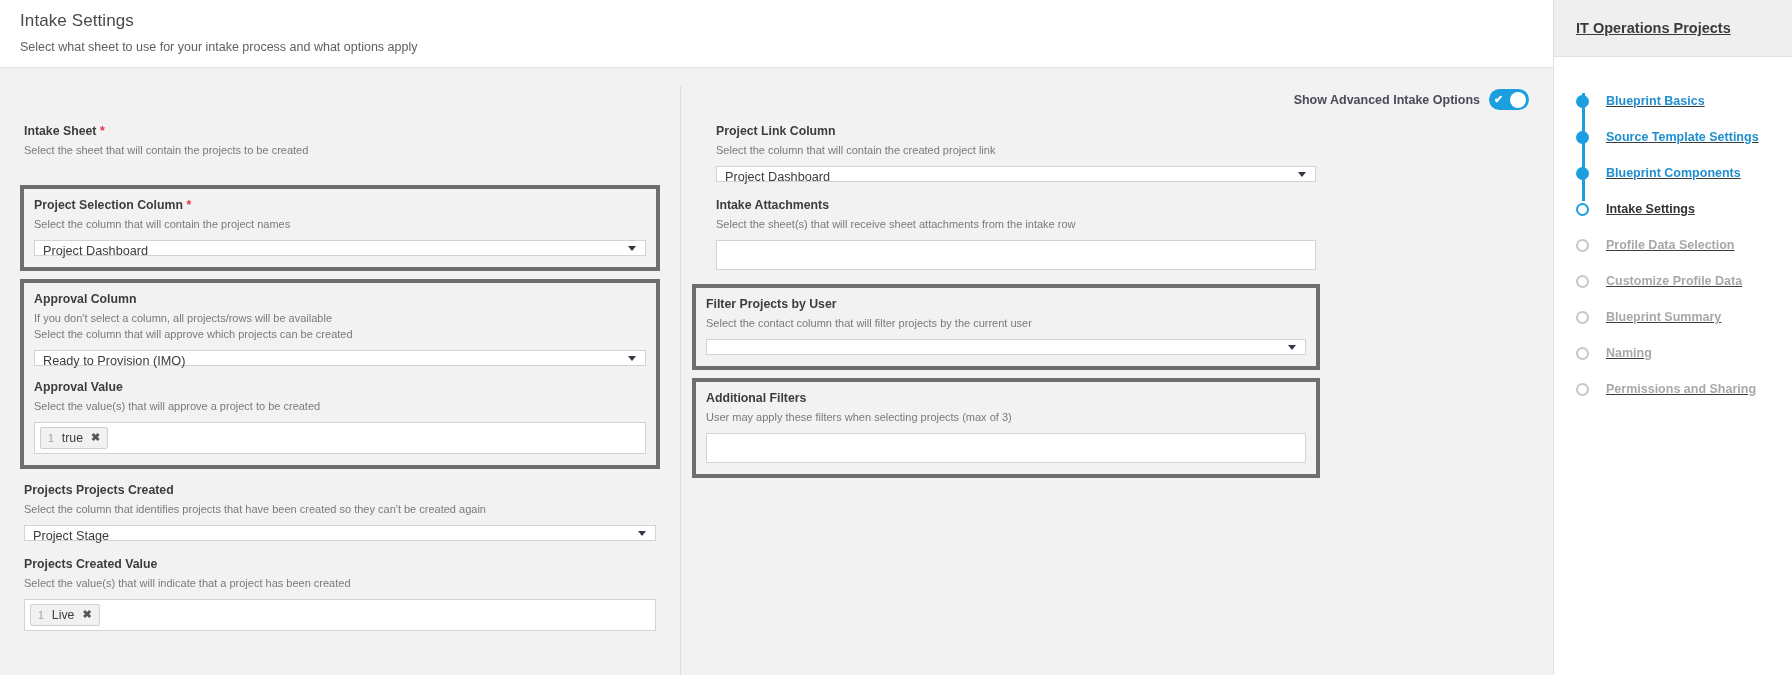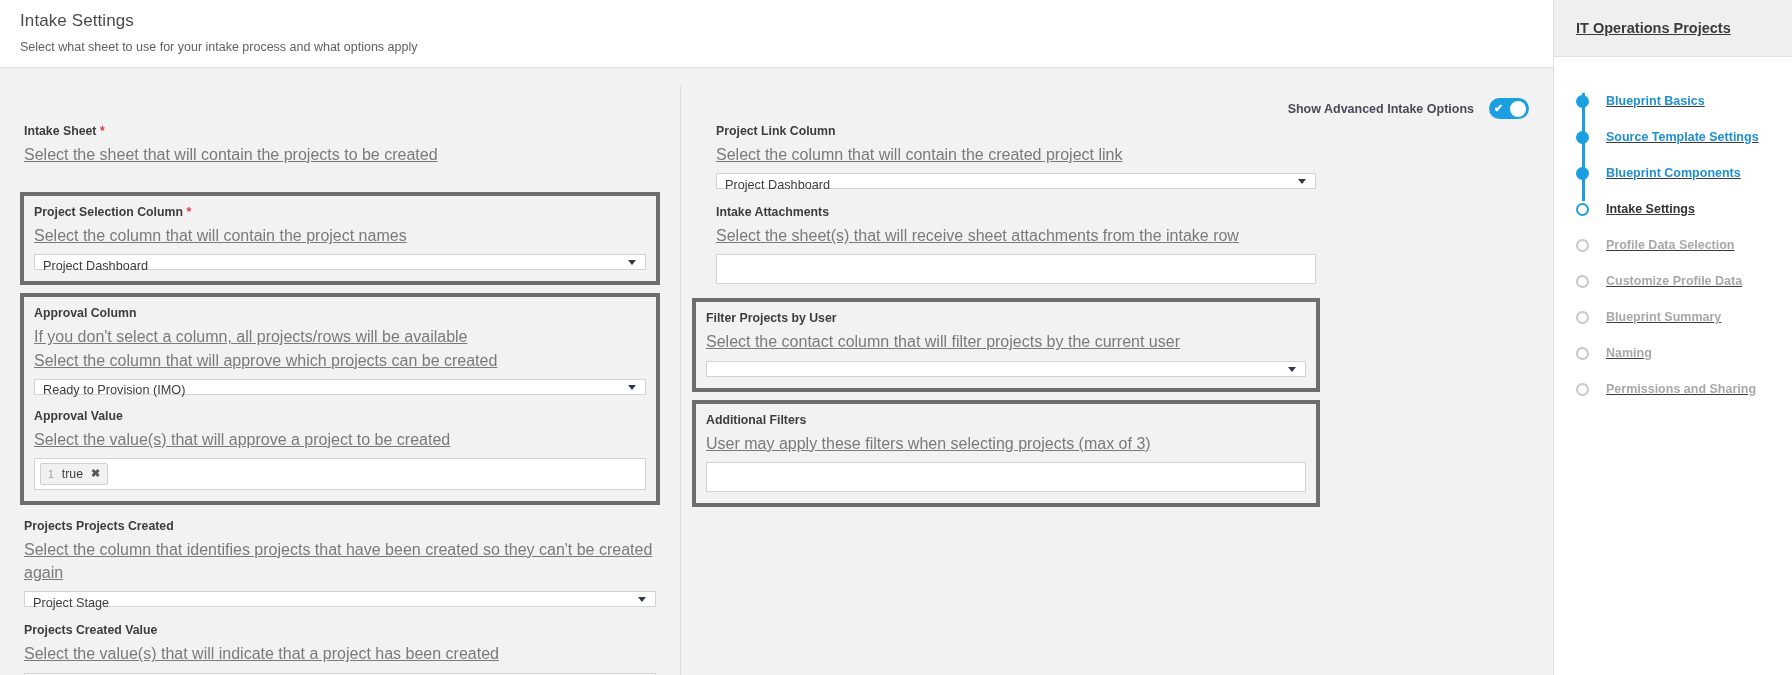--- a/index.html
+++ b/index.html
@@ -19,42 +19,42 @@
   .page-header {
     height: 68px; background: #ffffff; border-bottom: 1px solid #e2e2e2;
     padding: 11px 0 0 20px;
   }
   .page-title { font-size: 17px; font-weight: 400; color: #4a4a4a; letter-spacing: .1px; }
   .page-subtitle { font-size: 12.5px; color: #5f5f5f; margin-top: 9px; }
 
   .body-area { position: relative; height: 607px; background: #f2f2f2; }
 
   .advanced-row {
-    position: absolute; top: 30px; right: 24px;
-    display: flex; align-items: center; gap: 15px;
+    position: absolute; top: 21px; right: 24px;
+    display: flex; align-items: center; gap: 9px;
   }
   .advanced-label { font-size: 12.5px; font-weight: bold; color: #4a4a5a; }
   .toggle {
     width: 40px; height: 21px; border-radius: 11px; background: #1c9fe0;
     display: flex; align-items: center; justify-content: space-between;
     padding: 0 3px; cursor: pointer; position: relative;
   }
   .toggle .chk { font-size: 11px; color: #fff; line-height: 1; margin-left: 2px; font-weight: bold;}
   .toggle .knob { width: 16px; height: 16px; border-radius: 50%; background: #fff; }
 
   .columns { display: flex; position: relative; }
   .col-left { width: 680px; padding: 0; position: relative; }
   .col-divider { position: absolute; left: 680px; top: 18px; width: 1px; height: 589px; background: #dcdcdc; }
   .col-right { width: 660px; padding-left: 12px; position: relative; }
 
   
   .field { padding: 0 24px; margin-bottom: 4px; }
   .field-label { font-size: 12.3px; font-weight: bold; color: #3d3d3d; margin-bottom: 5px; }
   .req { color: #e8344a; font-weight: bold; }
-  .field-help { font-size: 16px; color: #7a7a7a; line-height: 1.45; margin-bottom: 7px; text-decoration: underline; }
+  .field-help { font-size: 11px; color: #7a7a7a; line-height: 1.45; margin-bottom: 7px; }
 
   .input-row { display: flex; align-items: stretch; }
   .text-input {
     flex: 1; height: 28px; background: #fff; border: 1px solid #d3d3d3;
     display: flex; align-items: center; padding: 0 8px; font-size: 12.5px; color: #9a9a9a;
     gap: 7px;
   }
   .sheet-icon {
     width: 13px; height: 14px; position: relative; display: inline-block; flex: 0 0 auto;
   }

